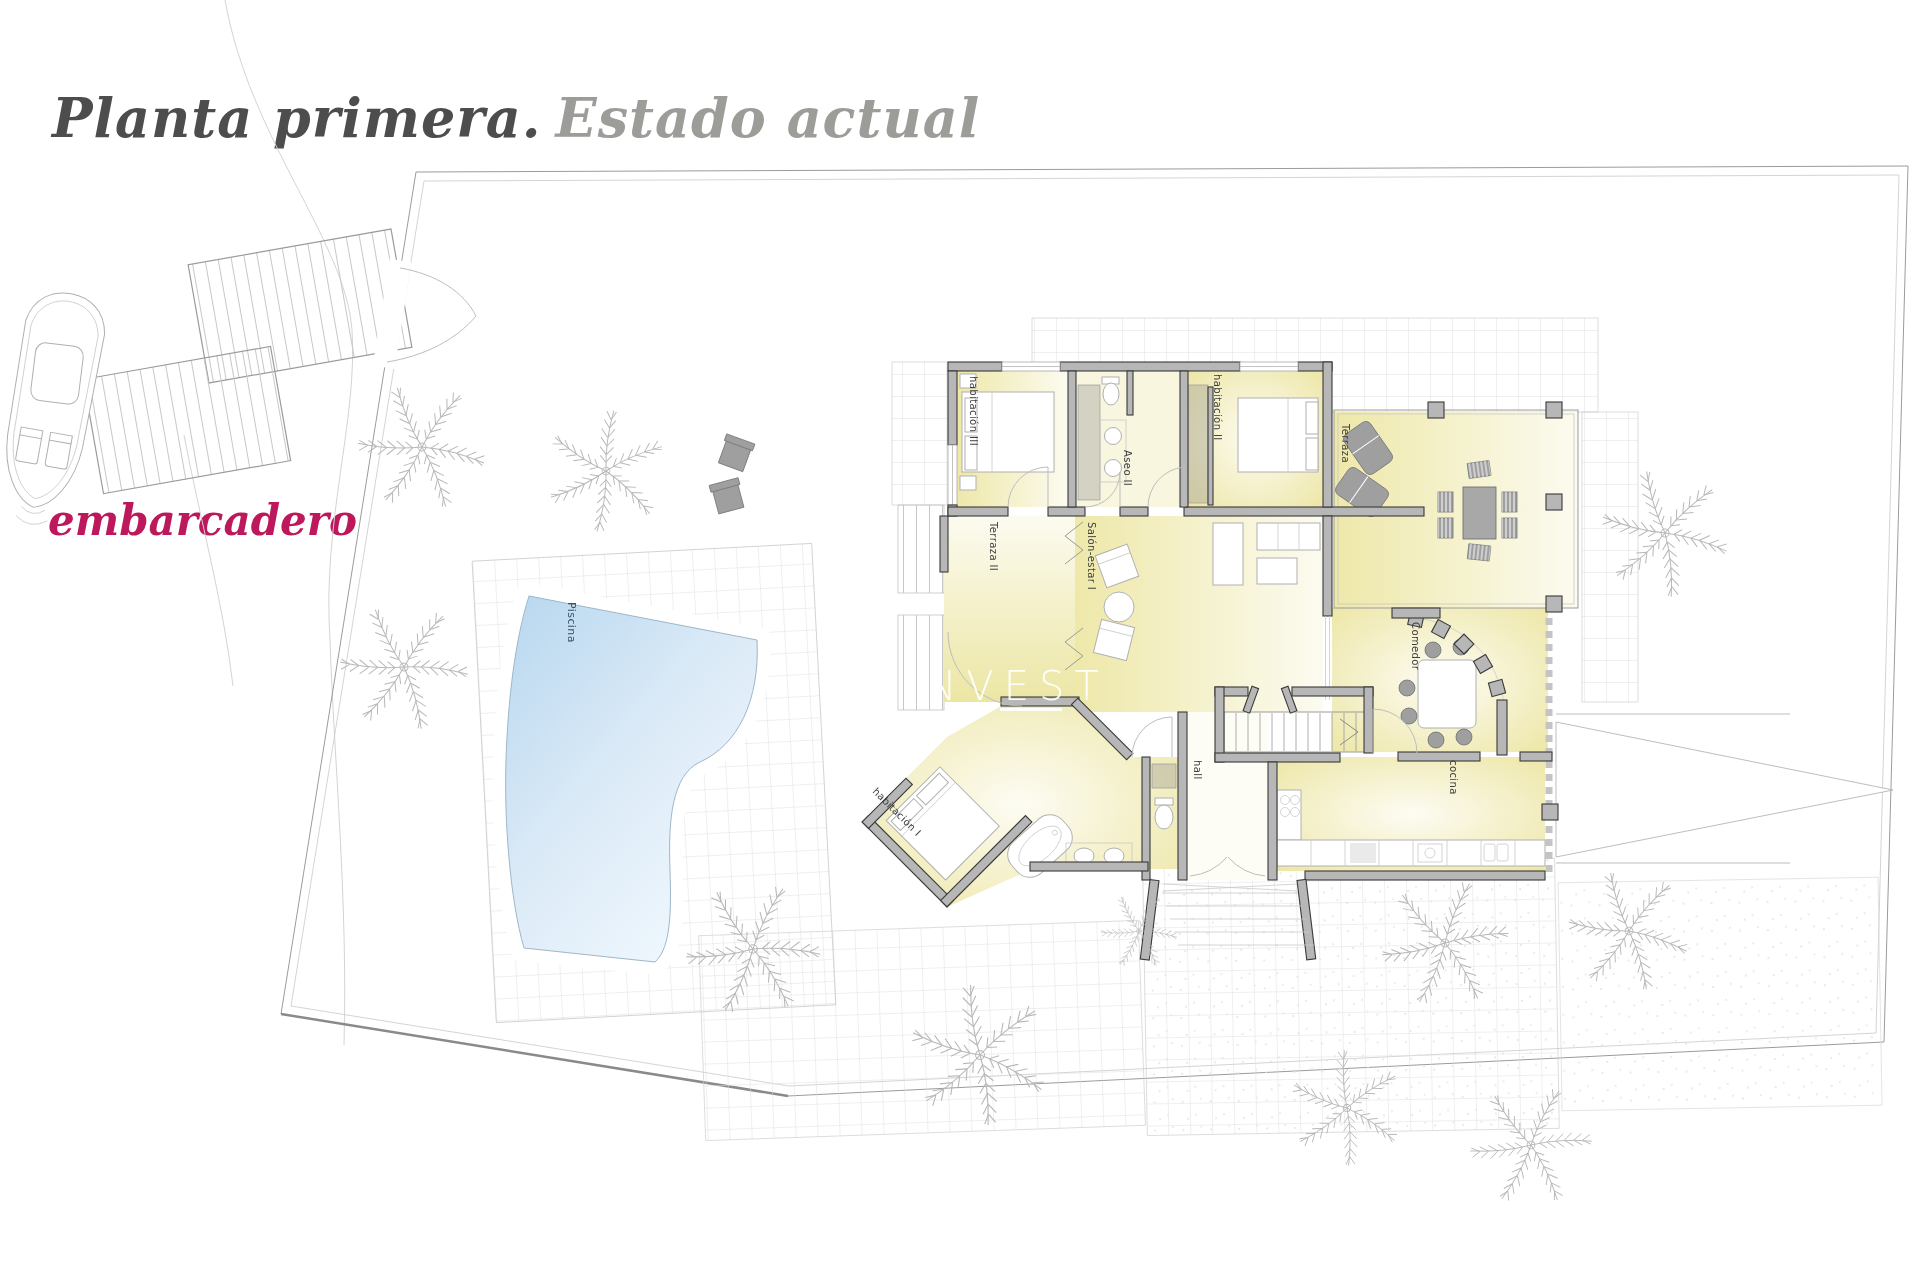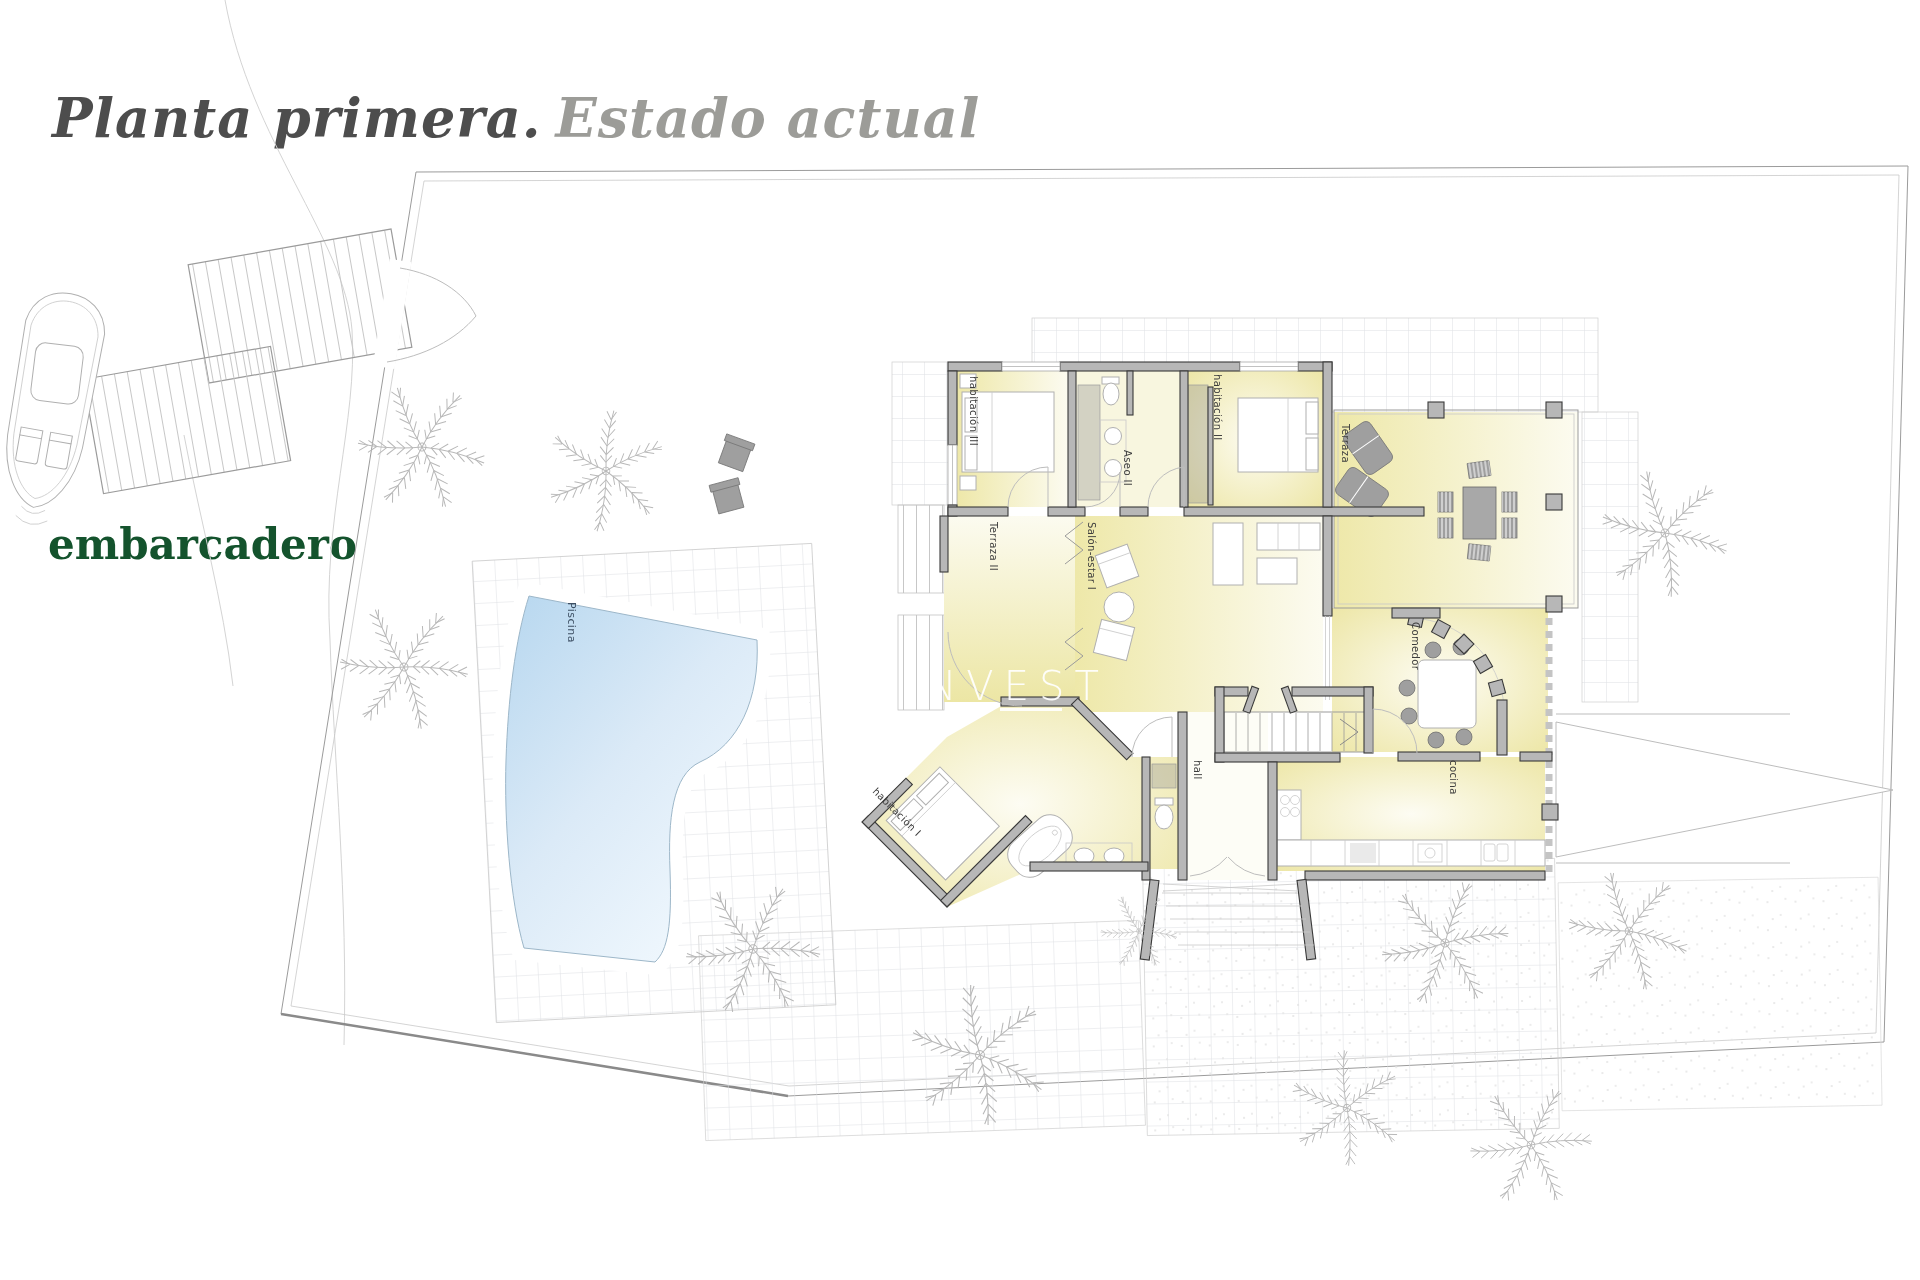--- a/index.html
+++ b/index.html
@@ -3,22 +3,22 @@
 <meta charset="utf-8">
 <style>
   html,body{margin:0;padding:0;background:#ffffff;}
   .canvas{position:relative;width:1920px;height:1280px;background:#fff;overflow:hidden;
           font-family:"DejaVu Sans",sans-serif;}
   .plan-svg{position:absolute;left:0;top:0;}
   .title{position:absolute;left:52px;top:86px;font-family:"DejaVu Serif",serif;
          font-style:italic;font-weight:bold;font-size:54px;letter-spacing:1px;white-space:nowrap;}
   .title .t1{color:#4d4d4d;}
   .title .t2{color:#9c9c98;margin-left:14px;}
-  .dock-label{position:absolute;left:48px;top:520px;font-family:"DejaVu Serif",serif;
-              font-weight:bold;font-size:42px;color:#14532d;}
+  .dock-label{position:absolute;left:48px;top:496px;font-family:"DejaVu Serif",serif;
+              font-style:italic;font-weight:bold;font-size:42px;color:#be185d;}
   
   .wall{fill:#b7b7b7;stroke:#3a3a3a;stroke-width:1.1;}
   .thin{fill:none;stroke:#9b9b9b;stroke-width:1;}
   .vthin{fill:none;stroke:#c9c9c9;stroke-width:.8;}
   .furn{fill:#ffffff;stroke:#b0b0b0;stroke-width:1;}
   .gfurn{fill:#9f9f9f;stroke:#777;stroke-width:.8;}
   .door{fill:none;stroke:#bdbdbd;stroke-width:1;}
   .shore{fill:none;stroke:#d4d4d4;stroke-width:1;}
   .palm{stroke:#b8b8b8;stroke-width:1;fill:none;}
   .lbl{font-family:"DejaVu Sans",sans-serif;font-size:10px;fill:#3c3c3c;letter-spacing:.4px;}

